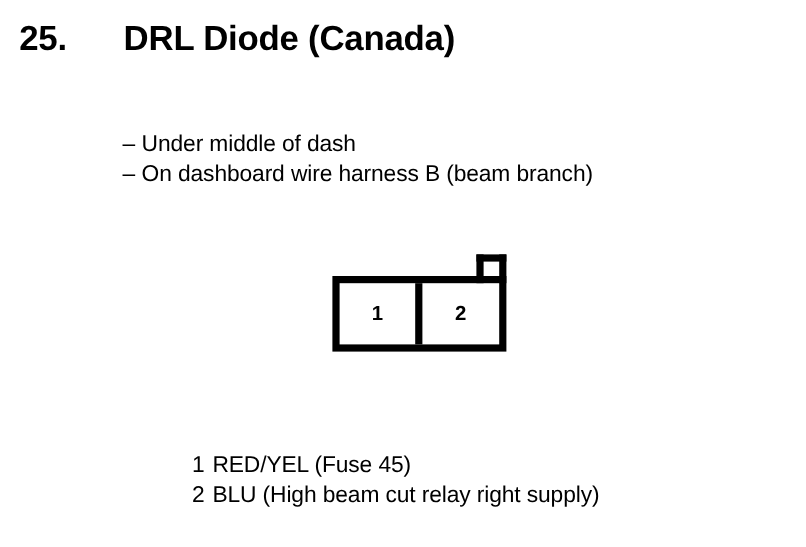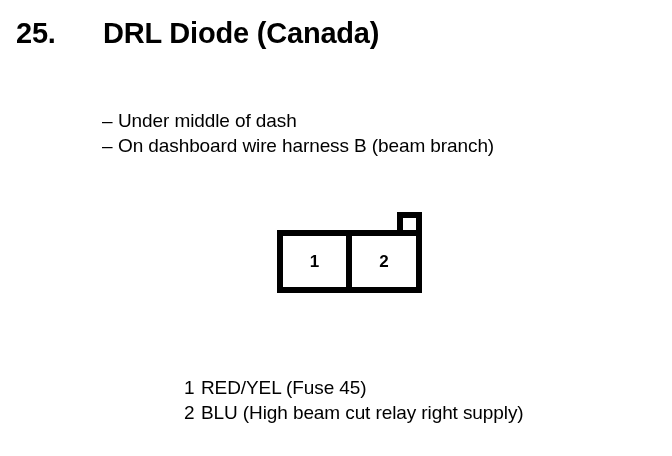--- a/index.html
+++ b/index.html
@@ -125,21 +125,20 @@
     position: absolute;
     left: 160px;
     top: 375px;
     width: 500px;
   }
   .legend-row {
     font-size: 19px;
     line-height: 25px;
     white-space: nowrap;
     letter-spacing: -0.1px;
-    margin-left: 24px;
   }
   .legend-pin {
     display: inline-block;
     width: 17px;
   }
 </style>
 </head>
 <body>
 
 <div id="header">

